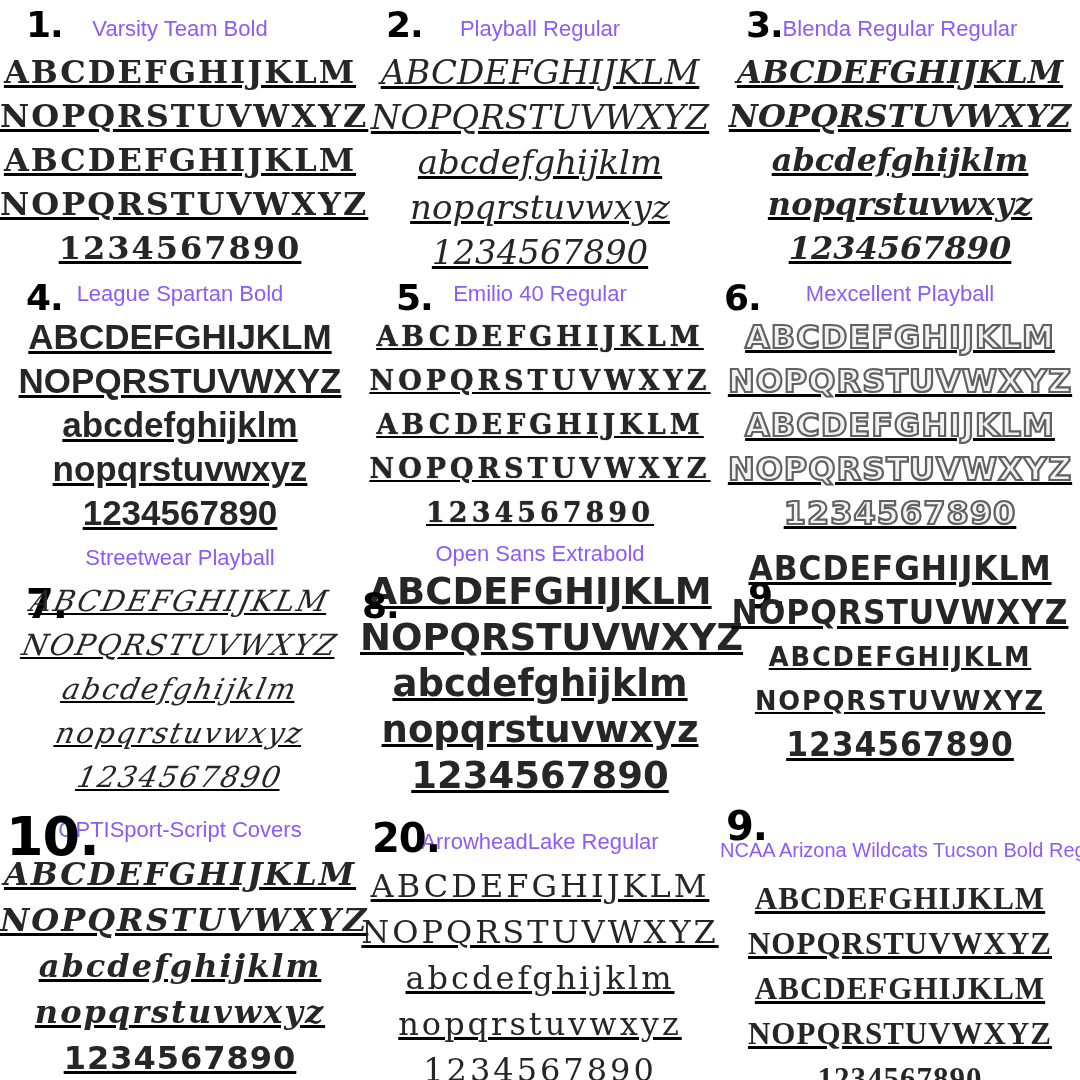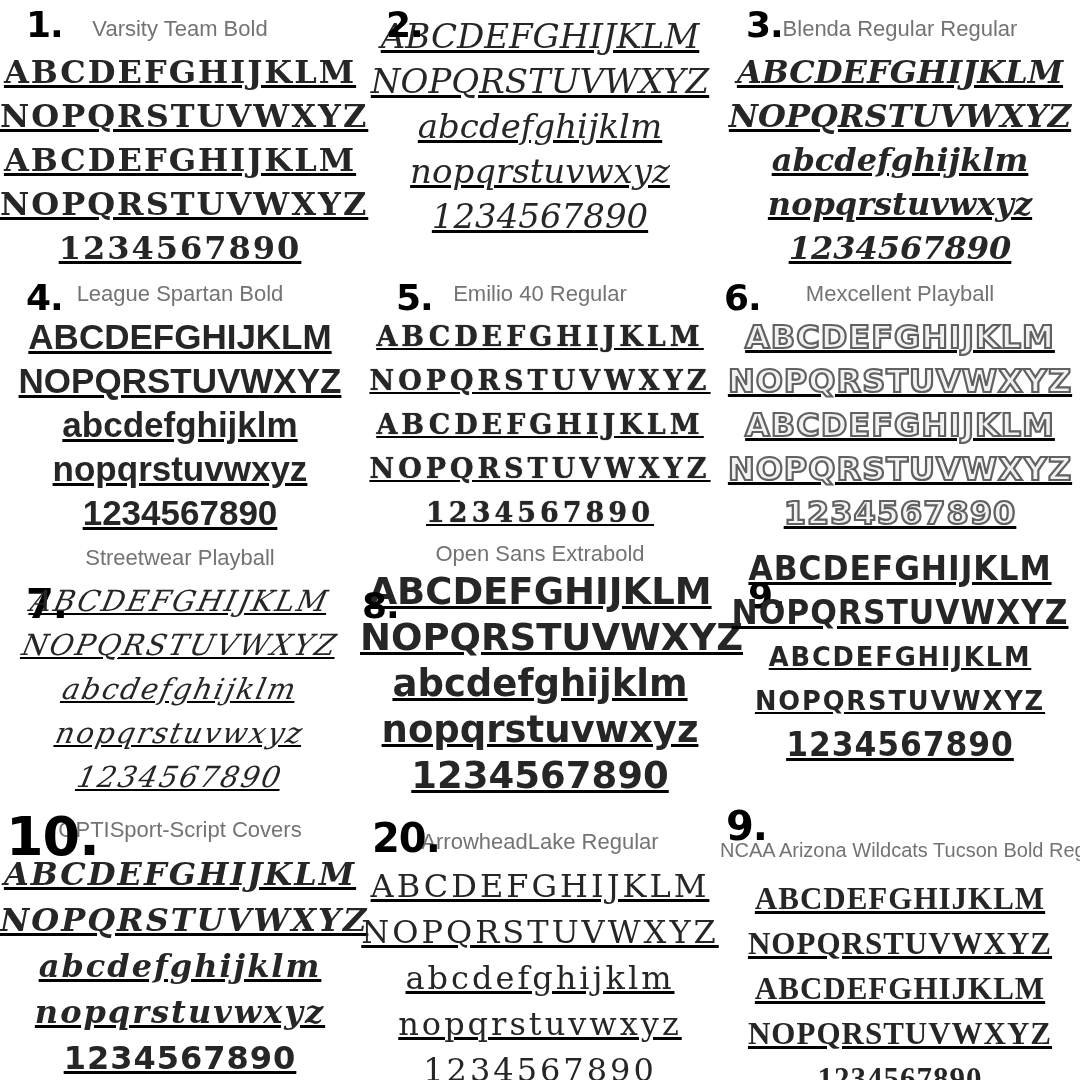--- a/index.html
+++ b/index.html
@@ -16,21 +16,21 @@
 
   .num {
     position:absolute; left:26px; top:4px;
     font-family:"DejaVu Sans", sans-serif;
     font-weight:900; font-size:36px; color:#000;
     letter-spacing:-1px;
   }
   .fname {
     text-align:center;
     font-family:"Liberation Sans", sans-serif;
-    font-size:22px; color:#737373;
+    font-size:22px; color:#8b5cf6;
     padding-top:10px; white-space:nowrap;
   }
   .lines { margin-top:8px;text-decoration:underline; }
   .line {
     text-align:center; color:#262626;
     line-height:44px; white-space:nowrap;
   }
 
   
   .c4 .num, .c5 .num, .c6 .num { top:12px; }
@@ -94,20 +94,21 @@
       <div class="line">ABCDEFGHIJKLM</div>
       <div class="line">NOPQRSTUVWXYZ</div>
       <div class="line">ABCDEFGHIJKLM</div>
       <div class="line">NOPQRSTUVWXYZ</div>
       <div class="line">1234567890</div>
     </div>
   </div>
 
   <div class="cell c2">
     <div class="num">2.</div>
+    <div class="fname">Playball Regular</div>
     <div class="lines">
       <div class="line">ABCDEFGHIJKLM</div>
       <div class="line">NOPQRSTUVWXYZ</div>
       <div class="line">abcdefghijklm</div>
       <div class="line">nopqrstuvwxyz</div>
       <div class="line">1234567890</div>
     </div>
   </div>
 
   <div class="cell c3">

